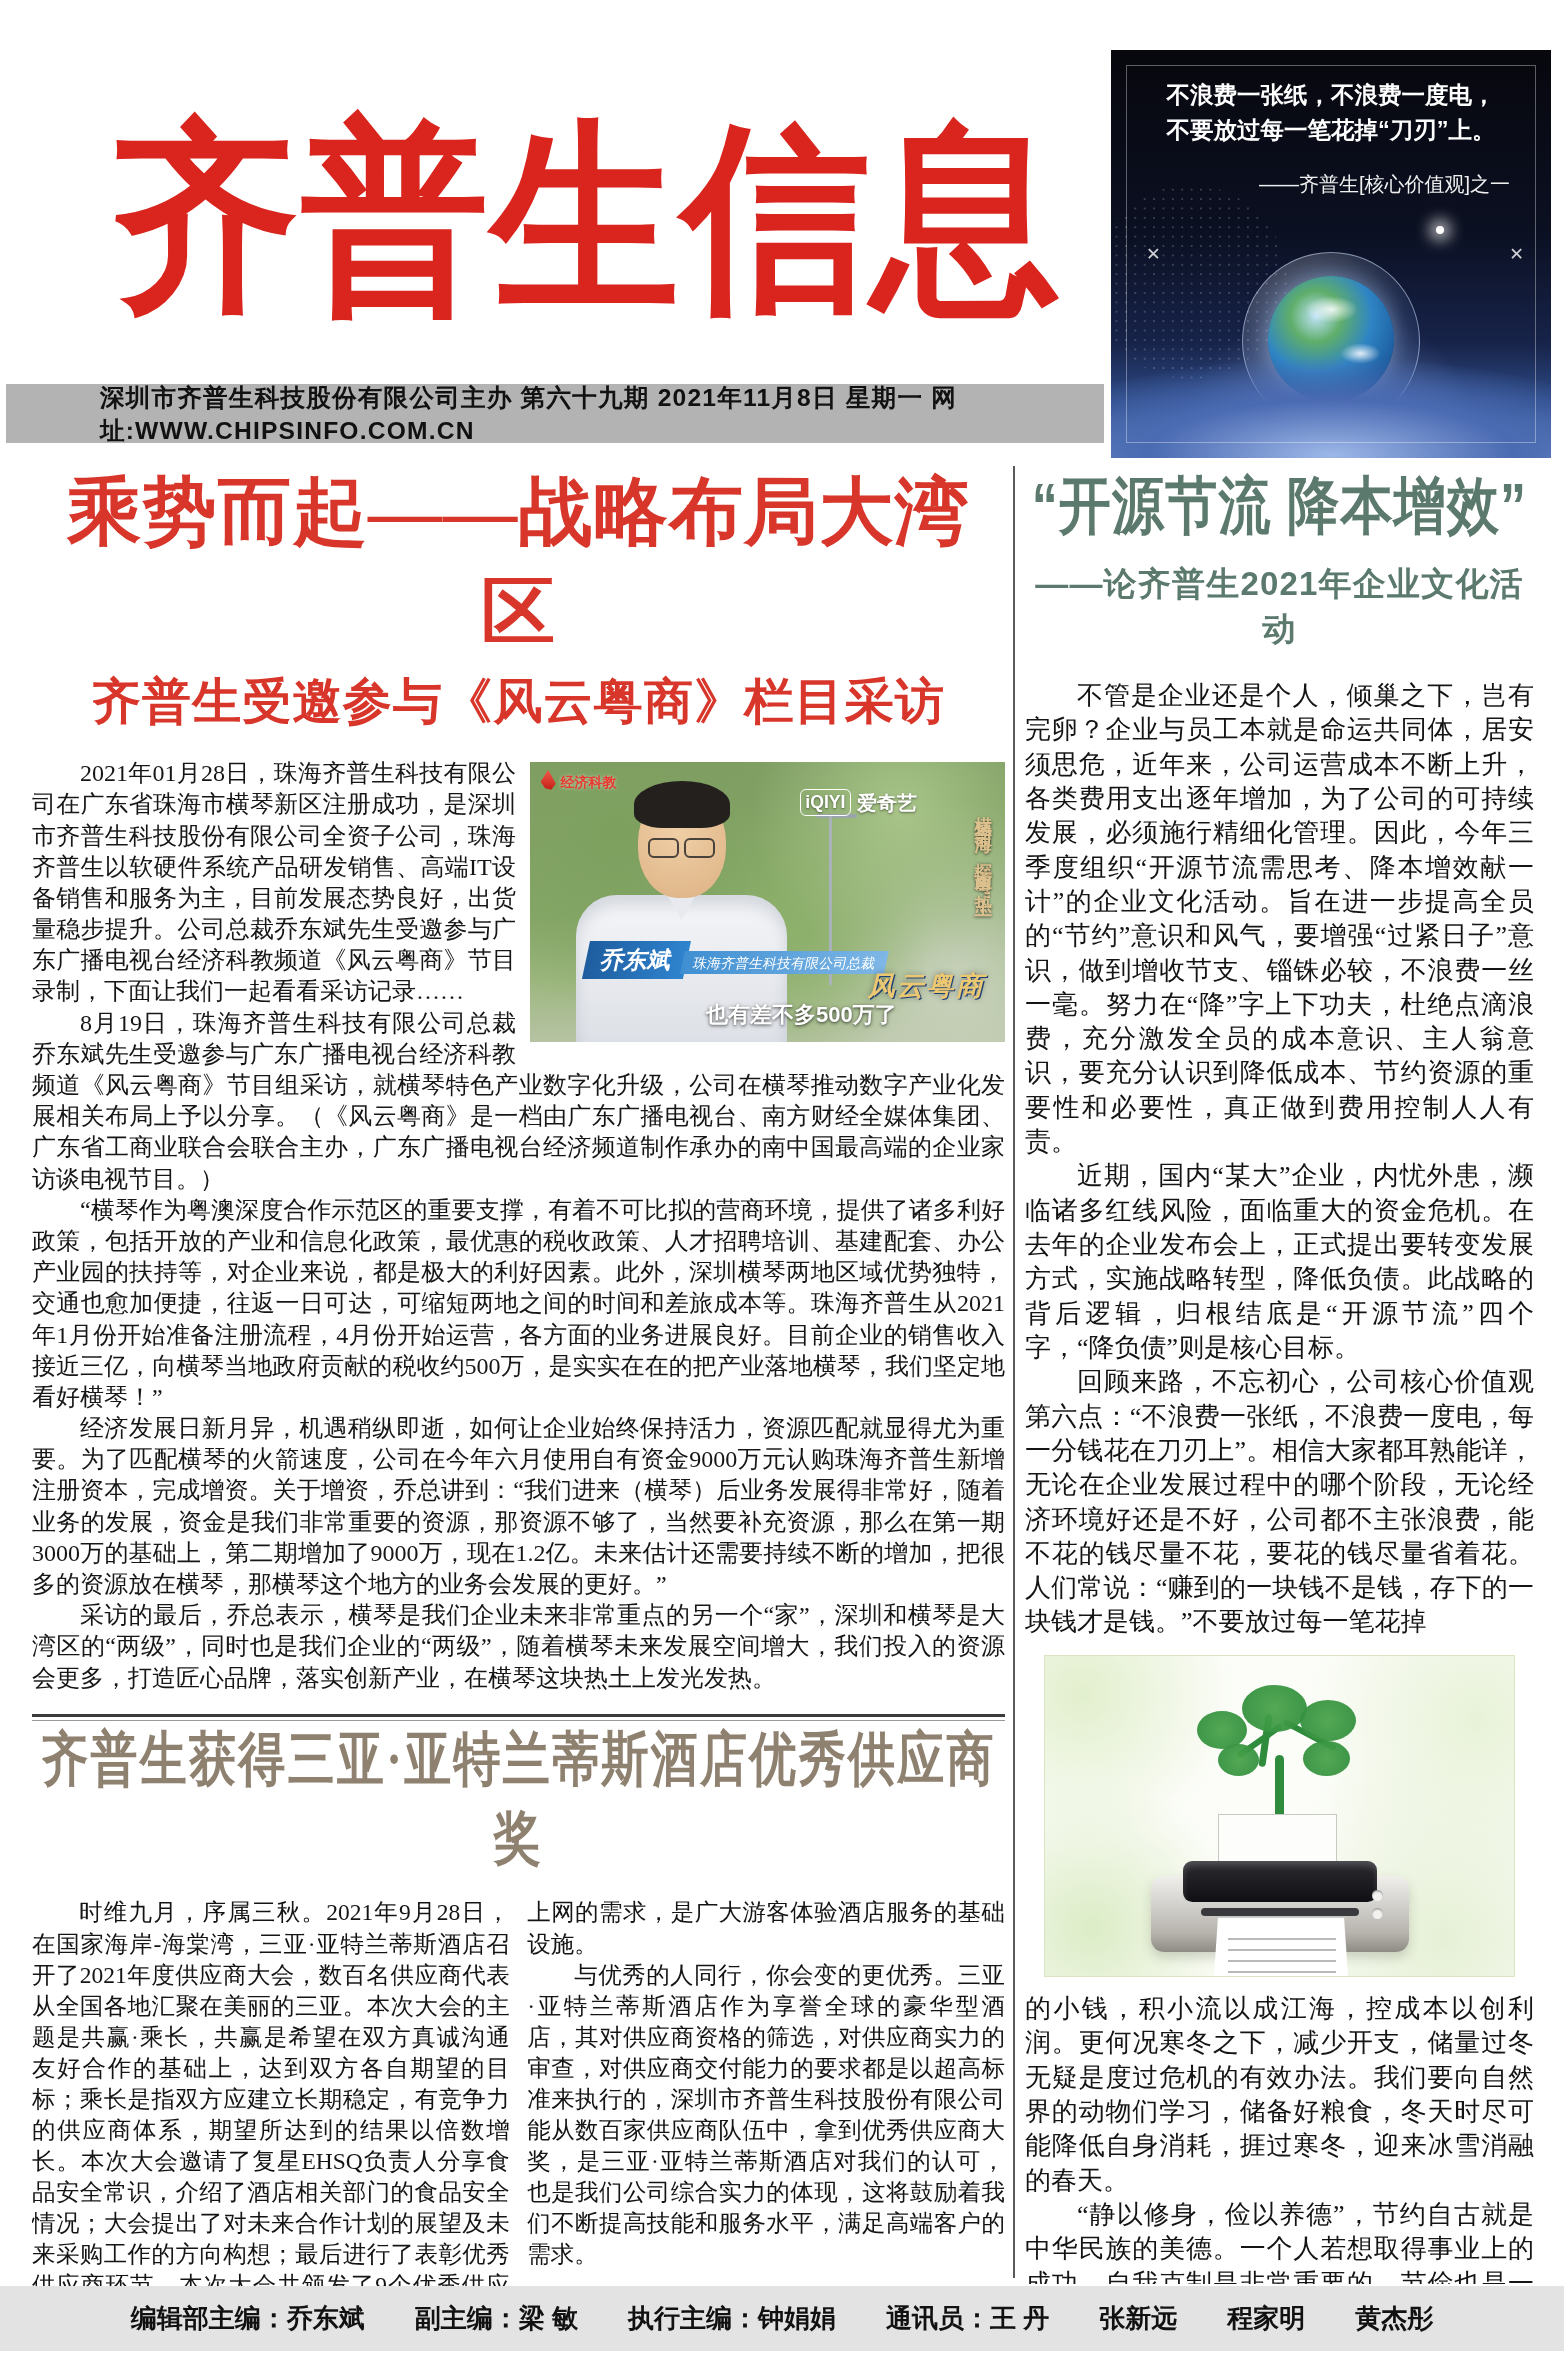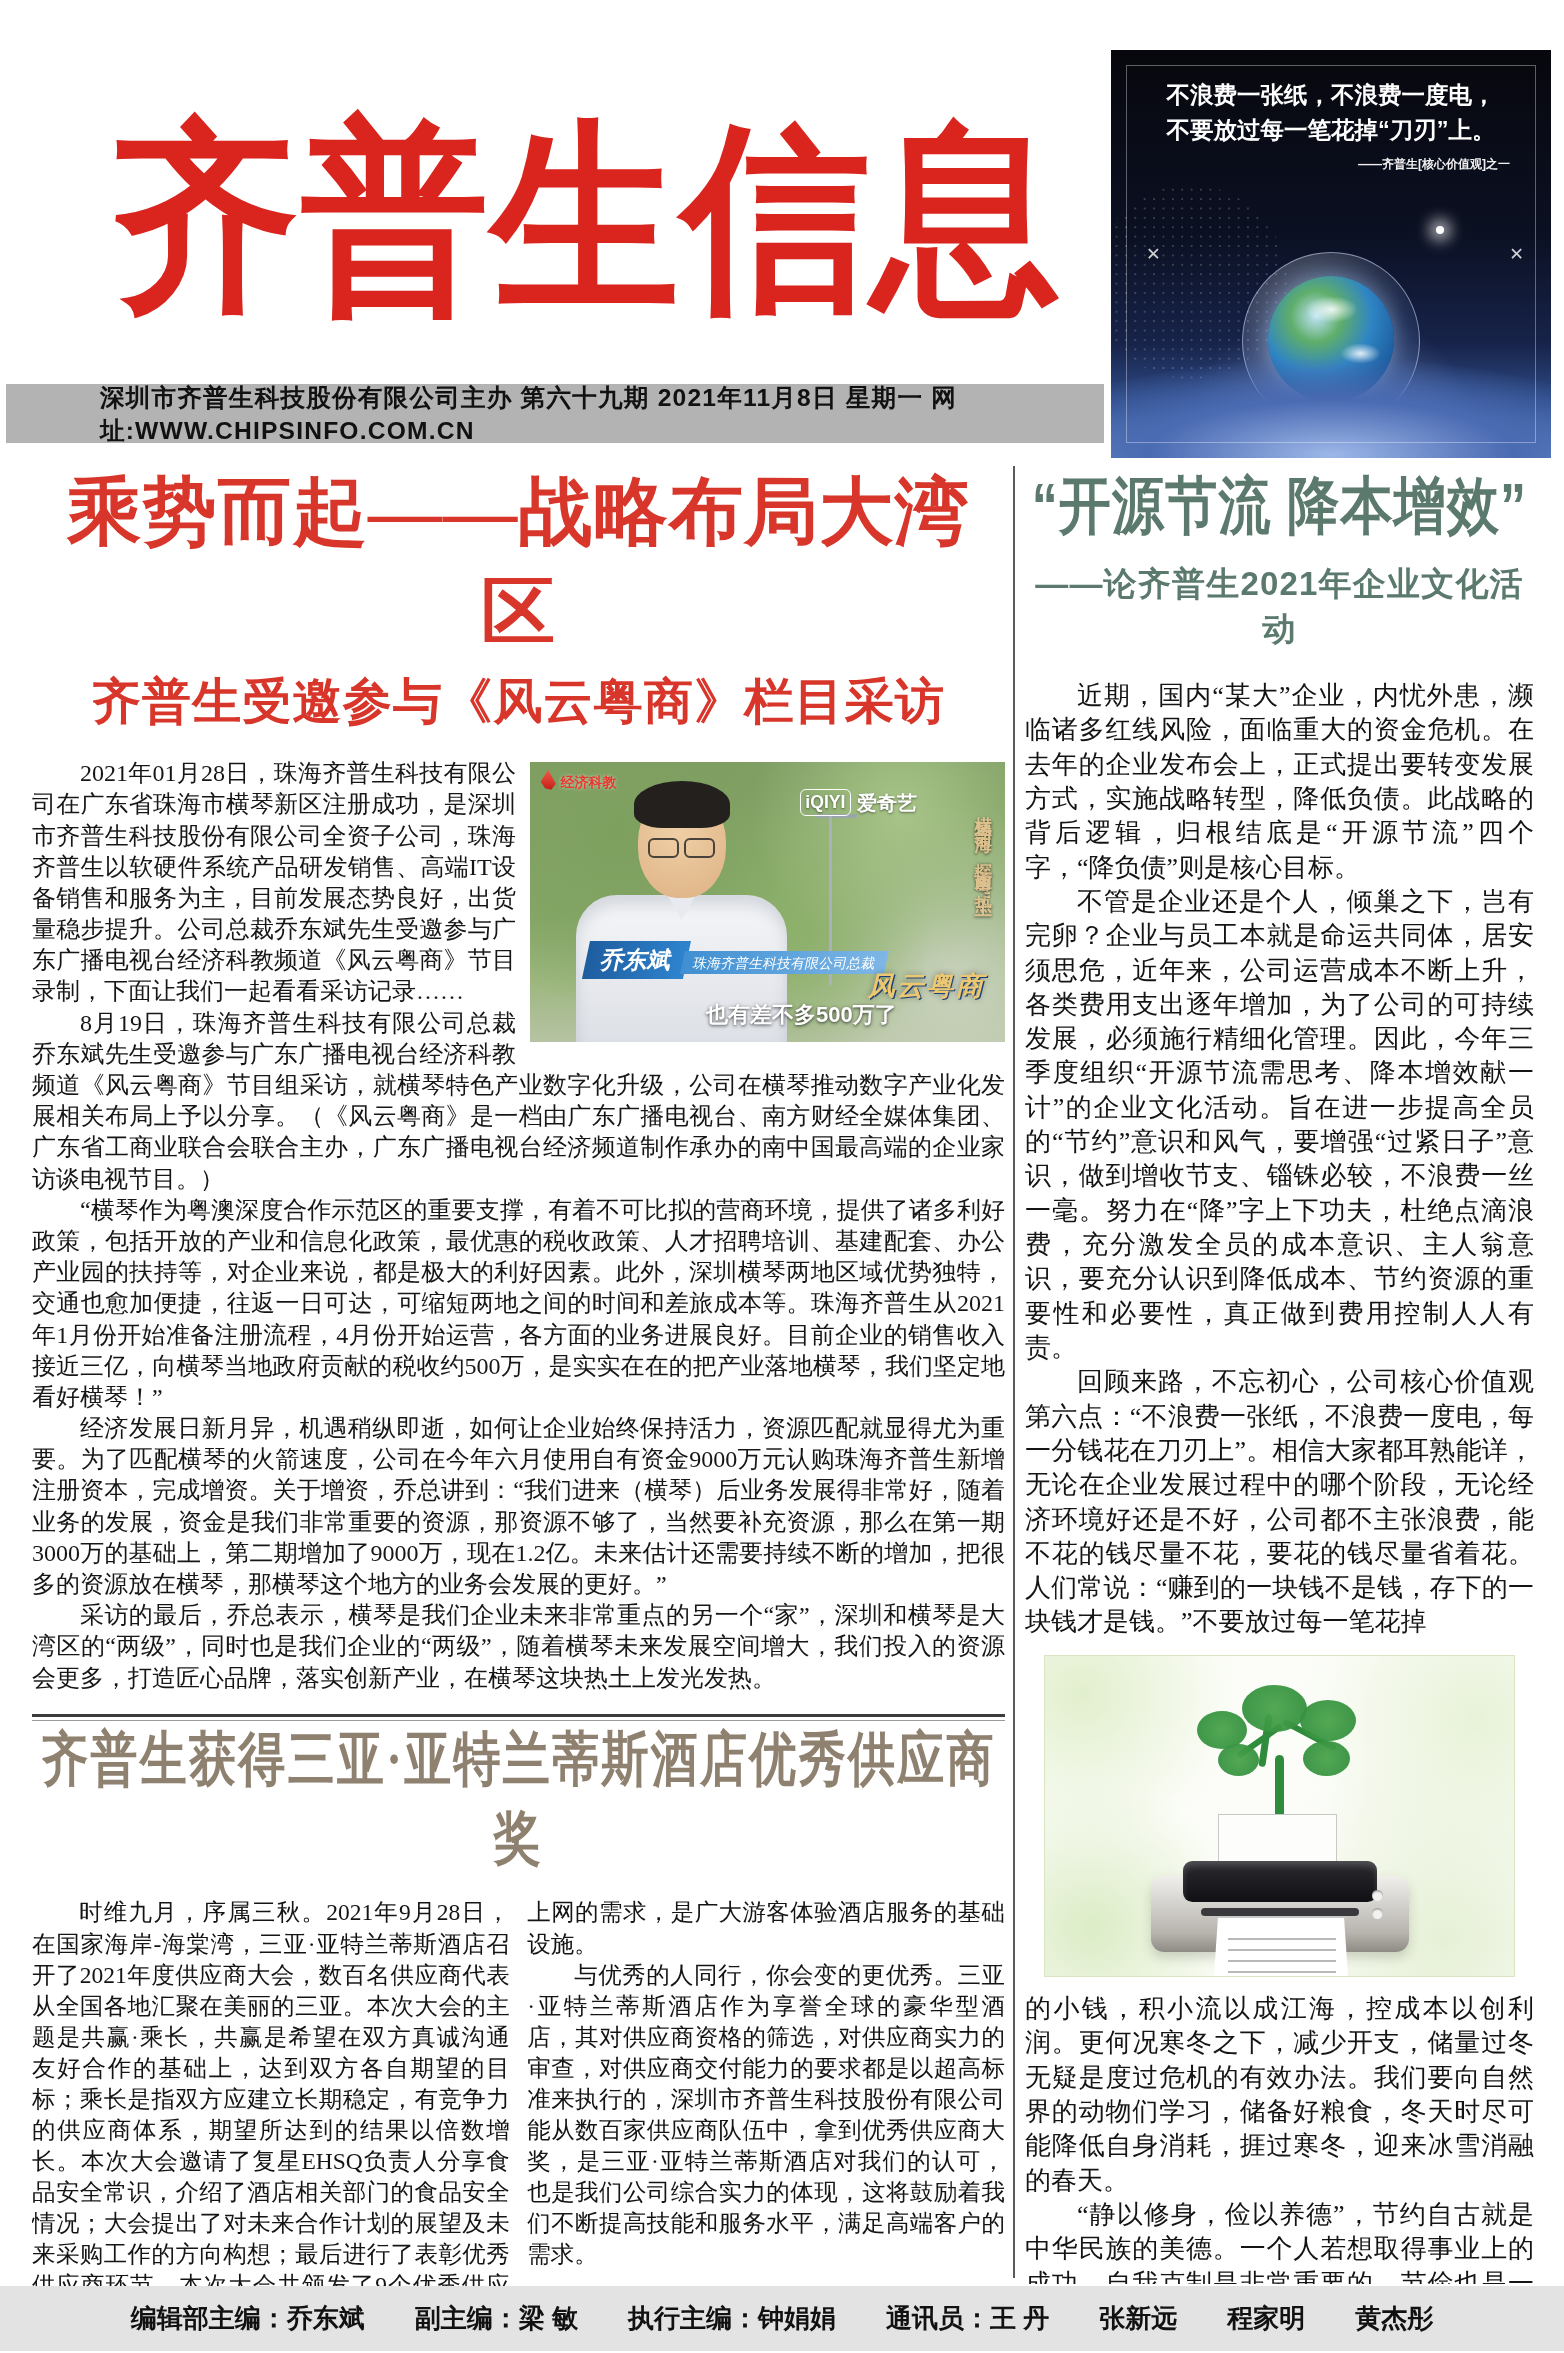--- a/index.html
+++ b/index.html
@@ -11,21 +11,21 @@
   .masthead-title{font-size:188px;font-weight:bold;color:#d9251d;line-height:1;letter-spacing:2.3px;font-family:"DejaVu Serif","Liberation Serif",serif;transform:scaleY(1.08);}
 
   
   .infobar{left:5.9px;top:384px;width:1098px;height:59px;background:#b3b3b3;display:flex;align-items:center;}
   .infobar span{font-family:"Liberation Sans","DejaVu Sans",sans-serif;font-weight:bold;font-size:24.6px;color:#111;margin-left:94px;letter-spacing:1.2px;}
 
   
   .poster{left:1111px;top:50px;width:440px;height:408px;background:linear-gradient(180deg,#07070d 0%,#0b1022 45%,#17234a 72%,#31518f 88%,#6f8fc9 100%);overflow:hidden;}
   .poster-frame{position:absolute;left:15.2px;top:15.2px;right:15.2px;bottom:15.2px;border:1.2px solid rgba(255,255,255,0.35);}
   .poster-text{position:absolute;left:0;top:28px;width:100%;text-align:center;color:#fff;font-family:"Liberation Sans","DejaVu Sans",sans-serif;font-weight:bold;font-size:23.5px;line-height:1.5;}
-  .poster-attr{position:absolute;right:41px;top:106px;color:#f0f0f0;font-family:"Liberation Sans","DejaVu Sans",sans-serif;font-weight:bold;font-size:12px;}
+  .poster-attr{position:absolute;right:41px;top:121px;color:#f0f0f0;font-family:"Liberation Sans","DejaVu Sans",sans-serif;font-weight:normal;font-size:20px;}
   .dot-sphere{position:absolute;left:-17.6px;top:135px;width:194px;height:194px;border-radius:50%;background-image:radial-gradient(rgba(255,255,255,.55) 0.9px,transparent 0.9px);background-size:9.4px 9.4px;opacity:.35;}
   .star{position:absolute;color:#fff;font-size:17.6px;opacity:.8;}
   .bright-star{position:absolute;left:325px;top:176px;width:8.2px;height:8.2px;background:#fff;border-radius:50%;box-shadow:0 0 15.2px 5.9px rgba(255,255,255,.8);}
   .glow{position:absolute;left:50%;top:246px;transform:translateX(-50%);width:305px;height:246px;background:radial-gradient(ellipse at center,rgba(190,215,255,.35),transparent 65%);}
   .bulb-glass{position:absolute;left:50%;top:202px;transform:translateX(-50%);width:176px;height:176px;border-radius:50%;border:1.8px solid rgba(215,230,255,.55);background:radial-gradient(circle at 35% 30%,rgba(255,255,255,.30),rgba(140,175,235,.10) 60%,rgba(90,120,190,.15));}
   .earth{position:absolute;left:50%;top:226px;transform:translateX(-50%);width:126px;height:126px;border-radius:50%;background:radial-gradient(circle at 38% 32%,#bfe3f7 0%,#5fae6b 22%,#2f85c4 48%,#1b5b9e 75%,#0e3a74 100%);box-shadow:0 0 23.5px rgba(160,200,255,.55);}
   .earth-cloud{position:absolute;border-radius:50%;background:radial-gradient(rgba(255,255,255,.85),transparent 70%);}
   .bulb-neck{position:absolute;left:50%;top:368px;transform:translateX(-50%);width:88px;height:27px;background:rgba(205,220,245,.30);clip-path:polygon(12% 0,88% 0,72% 100%,28% 100%);}
   .bulb-base{position:absolute;left:50%;top:394px;transform:translateX(-50%);width:69px;height:43px;border-radius:7px;background:repeating-linear-gradient(180deg,#d9d9df 0 5.9px,#8f929c 5.9px 10.6px);}
   .horizon{position:absolute;left:50%;bottom:-94px;transform:translateX(-50%);width:645px;height:194px;border-radius:50%;background:radial-gradient(ellipse at center,#9db7e8 0%,#4a6ab2 40%,transparent 72%);}
@@ -189,22 +189,22 @@
   </div>
 </div>
 
 <div class="abs vdivider"></div>
 
 <div class="abs main-right">
   <div class="a3-headline">“开源节流 降本增效”</div>
   <div class="a3-sub">——论齐普生2021年企业文化活动</div>
 
   <div class="a3-body">
+    <p>不管是企业还是个人，倾巢之下，岂有完卵？企业与员工本就是命运共同体，居安须思危，近年来，公司运营成本不断上升，各类费用支出逐年增加，为了公司的可持续发展，必须施行精细化管理。因此，今年三季度组织“开源节流需思考、降本增效献一计”的企业文化活动。旨在进一步提高全员的“节约”意识和风气，要增强“过紧日子”意识，做到增收节支、锱铢必较，不浪费一丝一毫。努力在“降”字上下功夫，杜绝点滴浪费，充分激发全员的成本意识、主人翁意识，要充分认识到降低成本、节约资源的重要性和必要性，真正做到费用控制人人有责。</p>
     <p>近期，国内“某大”企业，内忧外患，濒临诸多红线风险，面临重大的资金危机。在去年的企业发布会上，正式提出要转变发展方式，实施战略转型，降低负债。此战略的背后逻辑，归根结底是“开源节流”四个字，“降负债”则是核心目标。</p>
-    <p>不管是企业还是个人，倾巢之下，岂有完卵？企业与员工本就是命运共同体，居安须思危，近年来，公司运营成本不断上升，各类费用支出逐年增加，为了公司的可持续发展，必须施行精细化管理。因此，今年三季度组织“开源节流需思考、降本增效献一计”的企业文化活动。旨在进一步提高全员的“节约”意识和风气，要增强“过紧日子”意识，做到增收节支、锱铢必较，不浪费一丝一毫。努力在“降”字上下功夫，杜绝点滴浪费，充分激发全员的成本意识、主人翁意识，要充分认识到降低成本、节约资源的重要性和必要性，真正做到费用控制人人有责。</p>
     <p>回顾来路，不忘初心，公司核心价值观第六点：“不浪费一张纸，不浪费一度电，每一分钱花在刀刃上”。相信大家都耳熟能详，无论在企业发展过程中的哪个阶段，无论经济环境好还是不好，公司都不主张浪费，能不花的钱尽量不花，要花的钱尽量省着花。人们常说：“赚到的一块钱不是钱，存下的一块钱才是钱。”不要放过每一笔花掉</p>
 
     <div class="printer-fig">
       <div class="tree">
         <div class="trunk"></div>
         <div class="branch" style="left:41px;top:59px;width:53px;height:5.9px;transform:rotate(-35deg);"></div>
         <div class="branch" style="left:88px;top:53px;width:59px;height:5.9px;transform:rotate(28deg);"></div>
         <div class="branch" style="left:70px;top:35px;width:7px;height:53px;transform:rotate(8deg);"></div>
         <div class="leaf" style="left:5.9px;top:32px;width:50px;height:38px;"></div>
         <div class="leaf" style="left:50px;top:5.9px;width:65px;height:47px;"></div>

